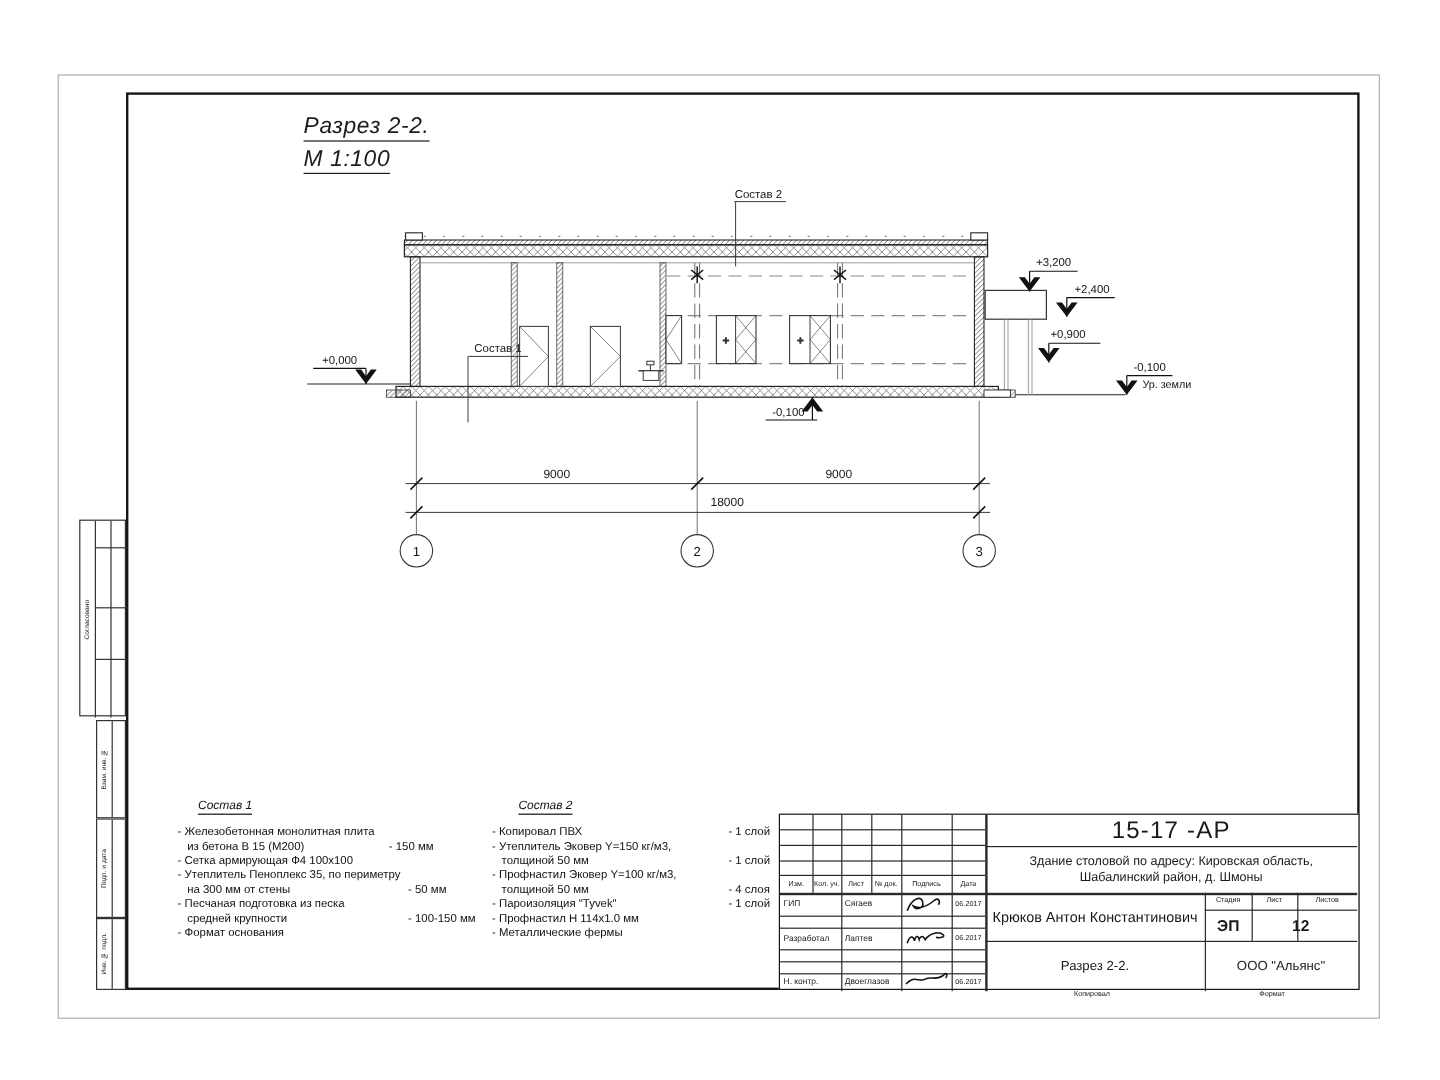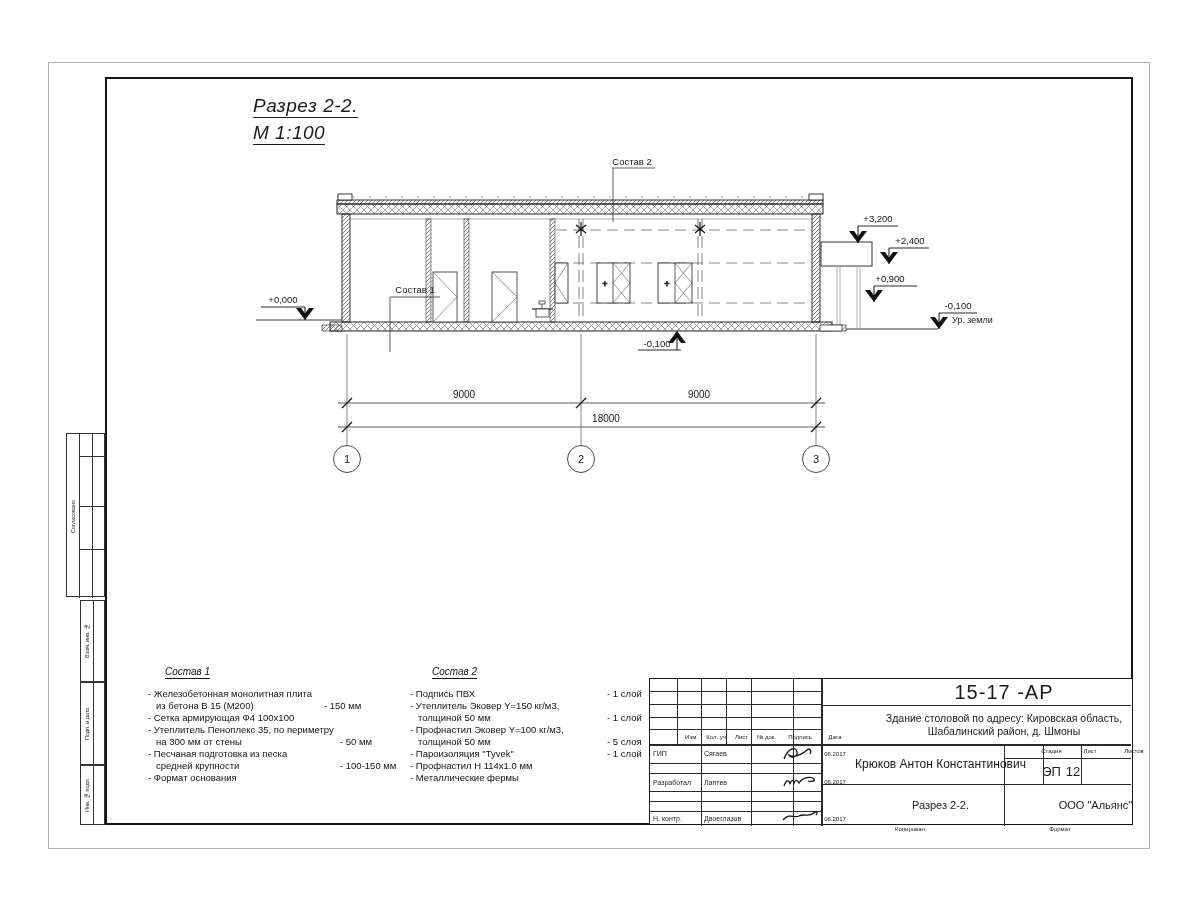--- a/index.html
+++ b/index.html
@@ -13,24 +13,24 @@
   
   .sostav{font-size:9.5px;line-height:12px;color:#111;}
   .sostav .hdr{font-style:italic;border-bottom:1px solid #111;padding-bottom:1px;font-size:10px;}
   .srow{position:relative;height:12px;white-space:nowrap;margin-left:20px;}
   .srow .val{position:absolute;top:0;}
   .ind{padding-left:8px;}
   
   .tb{left:649px;top:678px;width:484px;height:147px;border:1.6px solid #141414;box-sizing:border-box;background:#fff;}
   .tbv{position:absolute;width:1px;background:#2a2a2a;}
   .tbh{position:absolute;height:1px;background:#2a2a2a;}
-  .tbc{position:absolute;display:flex;align-items:center;justify-content:center;text-align:center;overflow:hidden;padding-left:28px;}
+  .tbc{position:absolute;display:flex;align-items:center;justify-content:center;text-align:center;overflow:hidden;}
   .tbl{justify-content:flex-start;padding-left:3px;box-sizing:border-box;}
   .f6{font-size:6px;} .f7{font-size:7px;} .f10{font-size:10.5px;line-height:13px;} .f11{font-size:11px;}
-  .f13{font-size:13px;} .f20{font-size:20px;letter-spacing:1px;}
+  .f13{font-size:13px;font-weight:bold;} .f20{font-size:20px;letter-spacing:1px;}
   .f12{font-size:12px;}
   
   .mbox{border:1px solid #333;box-sizing:border-box;background:#fff;}
   .vert{writing-mode:vertical-rl;transform:rotate(180deg);font-size:5.5px;color:#222;
         display:flex;align-items:center;justify-content:center;height:100%;width:100%;}
   .mline{position:absolute;background:#333;}
   .footnote{font-size:6px;color:#222;text-align:center;}
   svg text{font-family:"Liberation Sans",sans-serif;fill:#161616;}
 </style>
 </head>
@@ -260,25 +260,25 @@
     <div class="srow"><span>- Сетка армирующая Ф4 100х100</span></div>
     <div class="srow"><span>- Утеплитель Пеноплекс 35, по периметру</span></div>
     <div class="srow"><span class="ind">на 300 мм от стены</span><span class="val" style="left:192px;">- 50 мм</span></div>
     <div class="srow"><span>- Песчаная подготовка из песка</span></div>
     <div class="srow"><span class="ind">средней крупности</span><span class="val" style="left:192px;">- 100-150 мм</span></div>
     <div class="srow"><span>- Формат основания</span></div>
   </div>
 
   <div class="abs sostav" style="left:390px;top:666px;width:245px;">
     <div style="padding-left:42px;margin-bottom:10px;"><span class="hdr">Состав 2</span></div>
-    <div class="srow"><span>- Подпись ПВХ</span><span class="val" style="left:197px;">- 1 слой</span></div>
+    <div class="srow"><span>- Копировал ПВХ</span><span class="val" style="left:197px;">- 1 слой</span></div>
     <div class="srow"><span>- Утеплитель Эковер Y=150 кг/м3,</span></div>
     <div class="srow"><span class="ind">толщиной 50 мм</span><span class="val" style="left:197px;">- 1 слой</span></div>
     <div class="srow"><span>- Профнастил Эковер Y=100 кг/м3,</span></div>
-    <div class="srow"><span class="ind">толщиной 50 мм</span><span class="val" style="left:197px;">- 5 слоя</span></div>
+    <div class="srow"><span class="ind">толщиной 50 мм</span><span class="val" style="left:197px;">- 4 слоя</span></div>
     <div class="srow"><span>- Пароизоляция "Tyvek"</span><span class="val" style="left:197px;">- 1 слой</span></div>
     <div class="srow"><span>- Профнастил Н 114х1.0 мм</span></div>
     <div class="srow"><span>- Металлические фермы</span></div>
   </div>
 
   <div class="abs tb">
 
     <div class="tbv" style="left:27px;top:0;height:65px;"></div>
     <div class="tbv" style="left:51px;top:0;height:147px;"></div>
     <div class="tbv" style="left:76px;top:0;height:65px;"></div>
@@ -340,21 +340,21 @@
     <div class="tbc" style="left:171px;top:26px;width:310px;height:39px;">
       <div class="f10">
         <div>Здание столовой по адресу: Кировская область,</div>
         <div>Шабалинский район, д. Шмоны</div>
       </div>
     </div>
     <div class="tbc f6" style="left:354px;top:65px;width:39px;height:14px;">Стадия</div>
     <div class="tbc f6" style="left:393px;top:65px;width:38px;height:14px;">Лист</div>
     <div class="tbc f6" style="left:431px;top:65px;width:50px;height:14px;">Листов</div>
     <div class="tbc f13" style="left:354px;top:79px;width:39px;height:26px;">ЭП</div>
-    <div class="tbc f13" style="left:376px;top:79px;width:38px;height:26px;">12</div>
+    <div class="tbc f13" style="left:415px;top:79px;width:38px;height:26px;">12</div>
     <div class="tbc f13" style="left:431px;top:79px;width:50px;height:26px;"></div>
     <div class="tbc f11" style="left:171px;top:105px;width:183px;height:42px;">Разрез 2-2.</div>
     <div class="tbc f11" style="left:354px;top:105px;width:127px;height:42px;">ООО "Альянс"</div>
   </div>
 
   <div class="abs footnote" style="left:860px;top:826px;width:100px;">Копировал</div>
   <div class="abs footnote" style="left:1020px;top:826px;width:80px;">Формат</div>
 
 </div>
 

